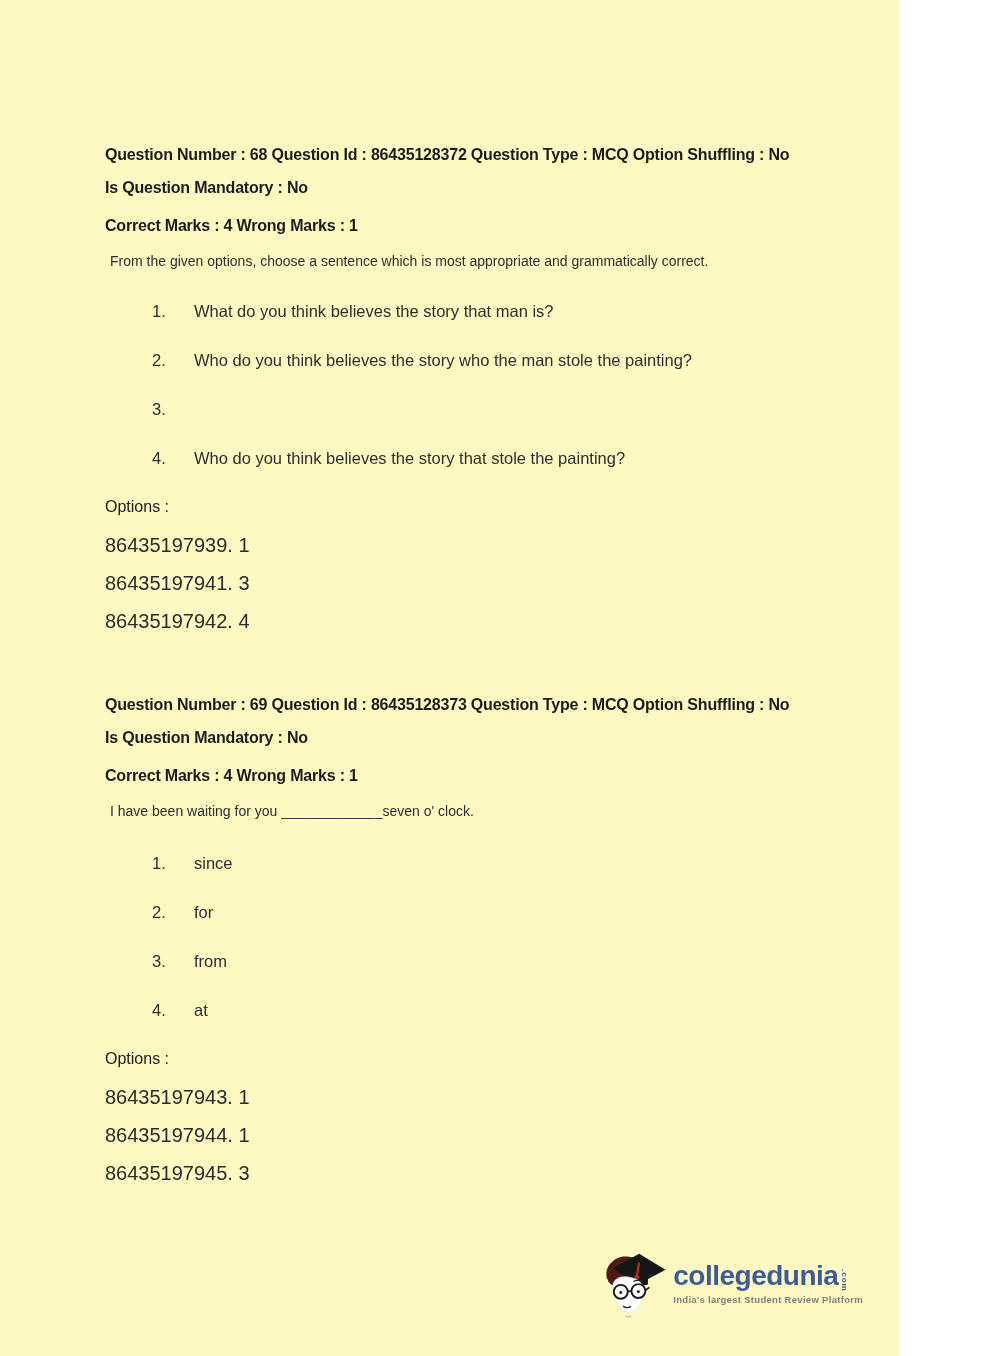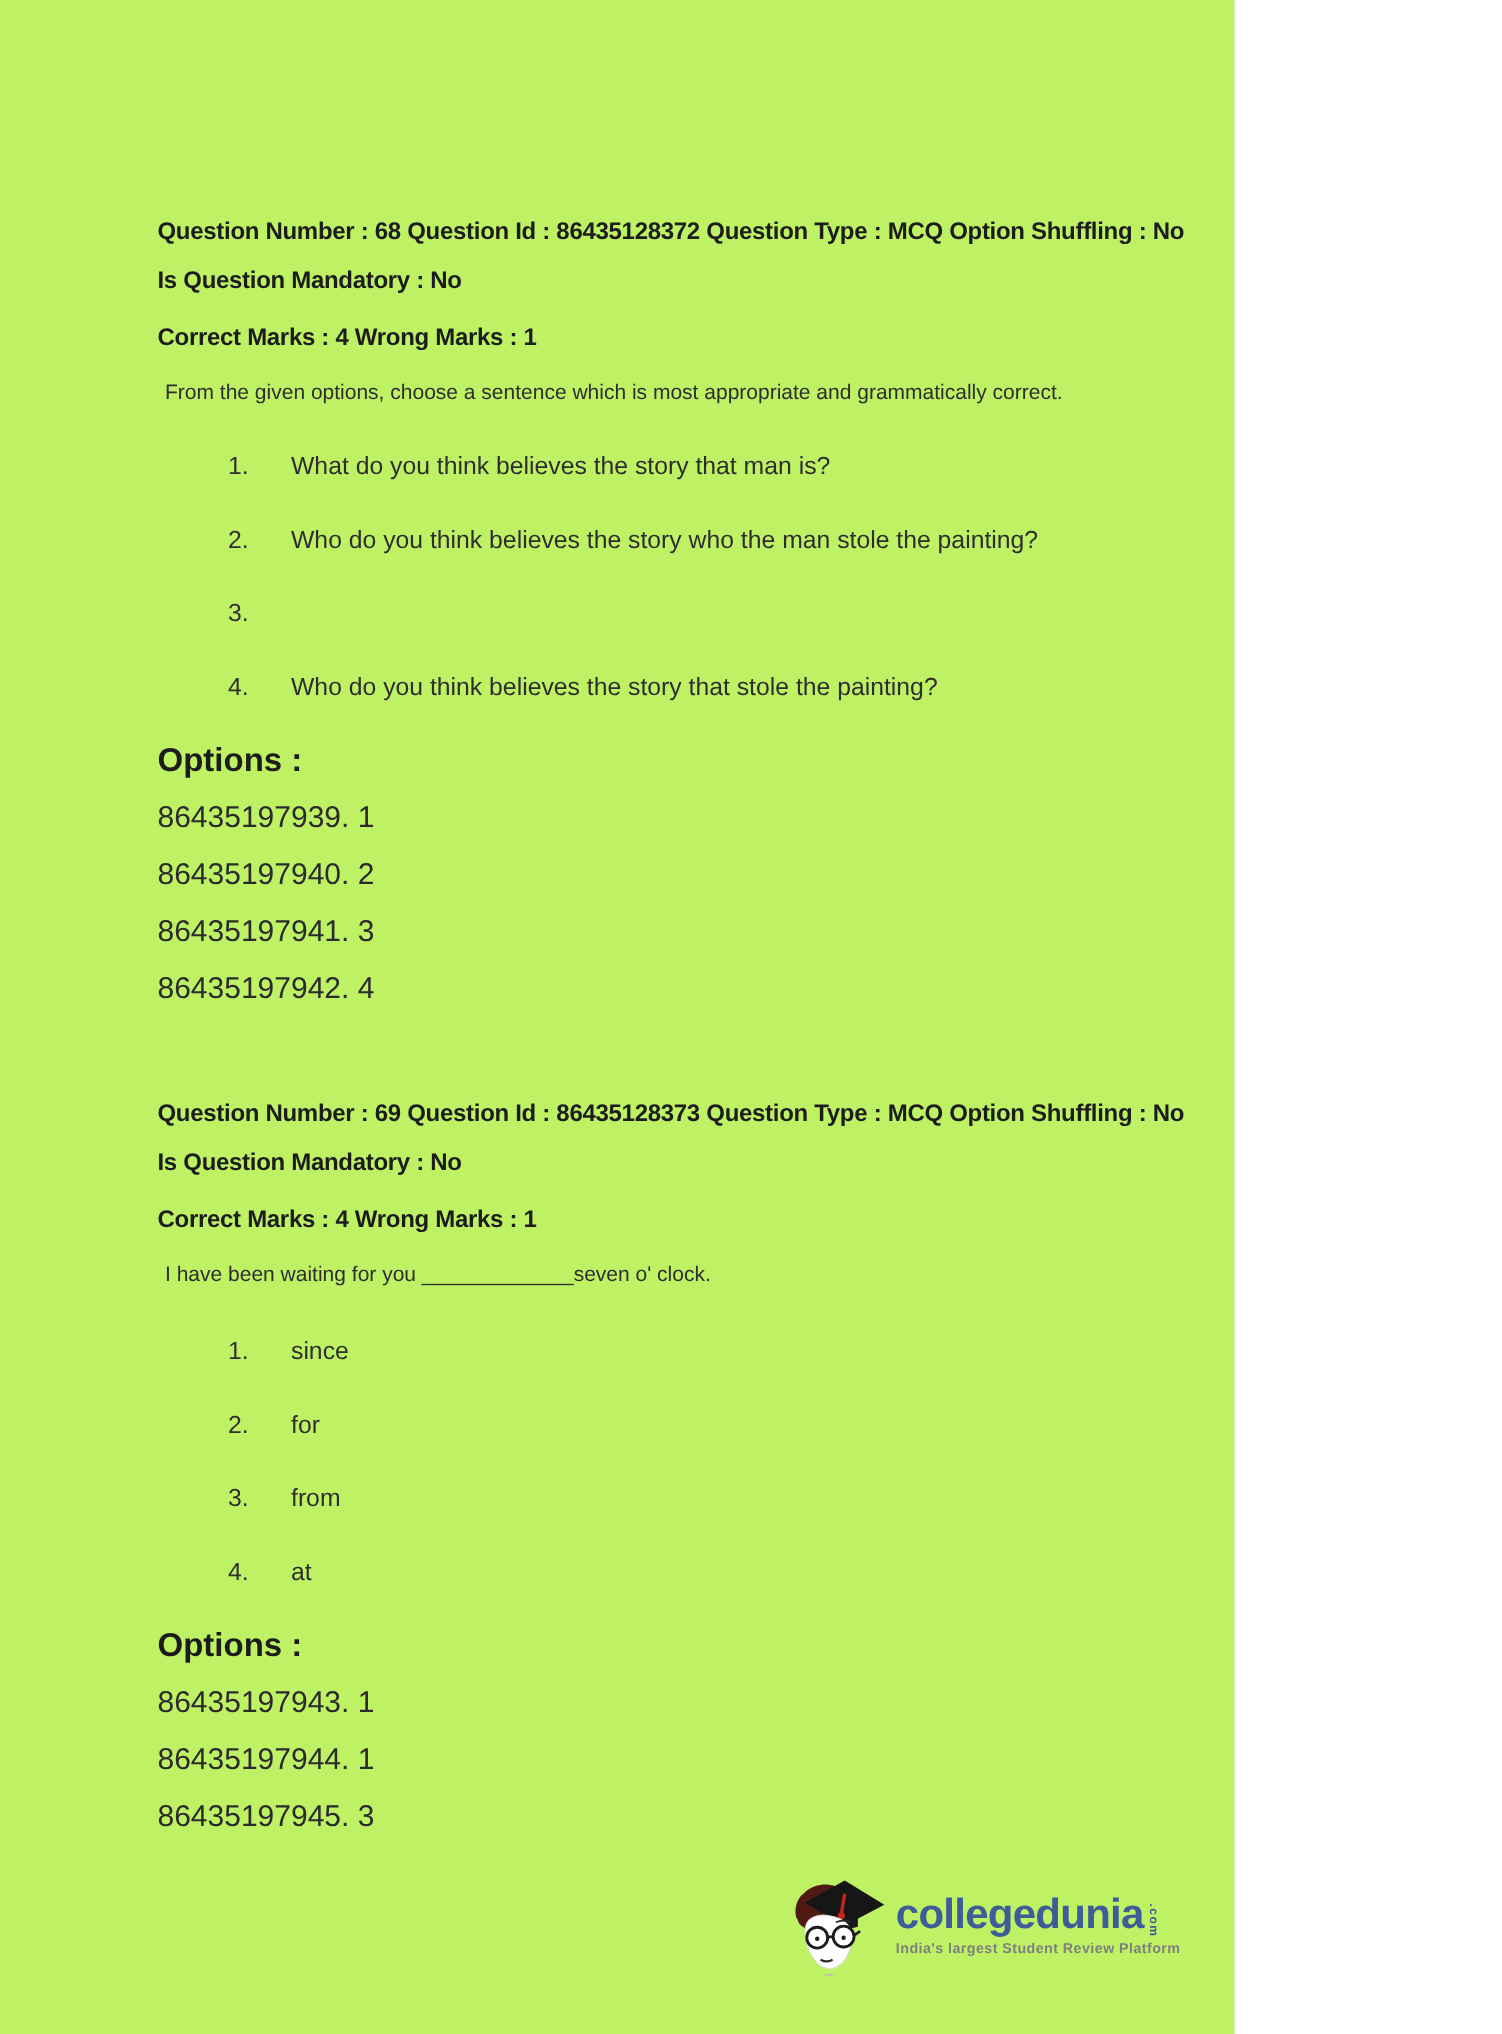--- a/index.html
+++ b/index.html
@@ -3,23 +3,23 @@
 <meta charset="utf-8">
 <style>
   * { margin: 0; padding: 0; box-sizing: border-box; }
   html, body { background: #ffffff; }
   body {
     font-family: "Liberation Sans", sans-serif;
     color: #1c1c1c;
   }
   .page {
     position: relative;
-    width: 823px;
+    width: 899px;
     height: 1356px;
-    background: #bef264;
+    background: #fef9c3;
     overflow: hidden;
   }
   .content {
     position: absolute;
     left: 105px;
     top: 145px;
     width: 810px;
   }
   .question-block + .question-block {
     margin-top: 64px;
@@ -55,22 +55,22 @@
     line-height: 20px;
     color: #2e2e2e;
     margin-bottom: 29px;
   }
   .choice:last-of-type { margin-bottom: 18px; }
   .choice-num {
     width: 42px;
     flex: 0 0 42px;
   }
   .options-label {
-    font-size: 22px;
-    font-weight: bold;
+    font-size: 16px;
+    font-weight: normal;
     line-height: 20px;
     color: #1c1c1c;
     margin-bottom: 18px;
   }
   .opt-id {
     font-size: 20px;
     line-height: 20px;
     color: #2b2b2b;
     margin-bottom: 18px;
   }
@@ -131,21 +131,20 @@
       <div class="choice">
         <span class="choice-num">3.</span>
       </div>
       <div class="choice">
         <span class="choice-num">4.</span>
         <span class="choice-text">Who do you think believes the story that stole the painting?</span>
       </div>
 
       <div class="options-label">Options :</div>
       <div class="opt-id">86435197939. 1</div>
-      <div class="opt-id">86435197940. 2</div>
       <div class="opt-id">86435197941. 3</div>
       <div class="opt-id">86435197942. 4</div>
     </div>
 
     <div class="question-block">
       <div class="qline meta">Question Number : 69 Question Id : 86435128373 Question Type : MCQ Option Shuffling : No</div>
       <div class="qline mandatory">Is Question Mandatory : No</div>
       <div class="qline marks">Correct Marks : 4 Wrong Marks : 1</div>
       <div class="qbody single">I have been waiting for you _____________seven o' clock.</div>
 

